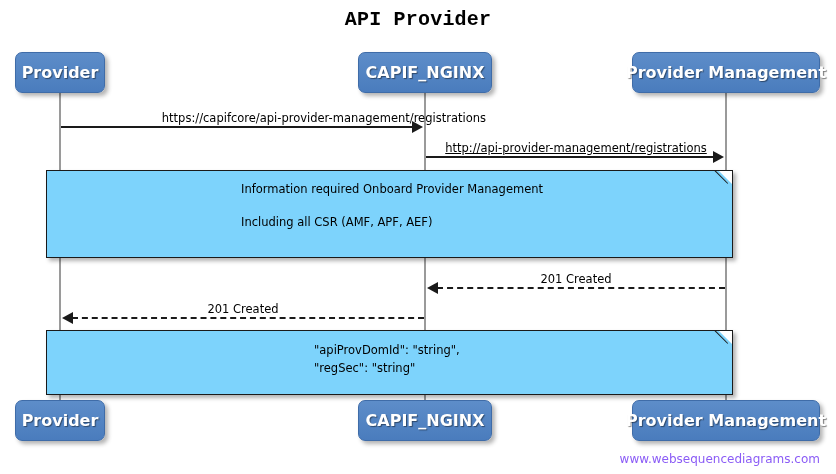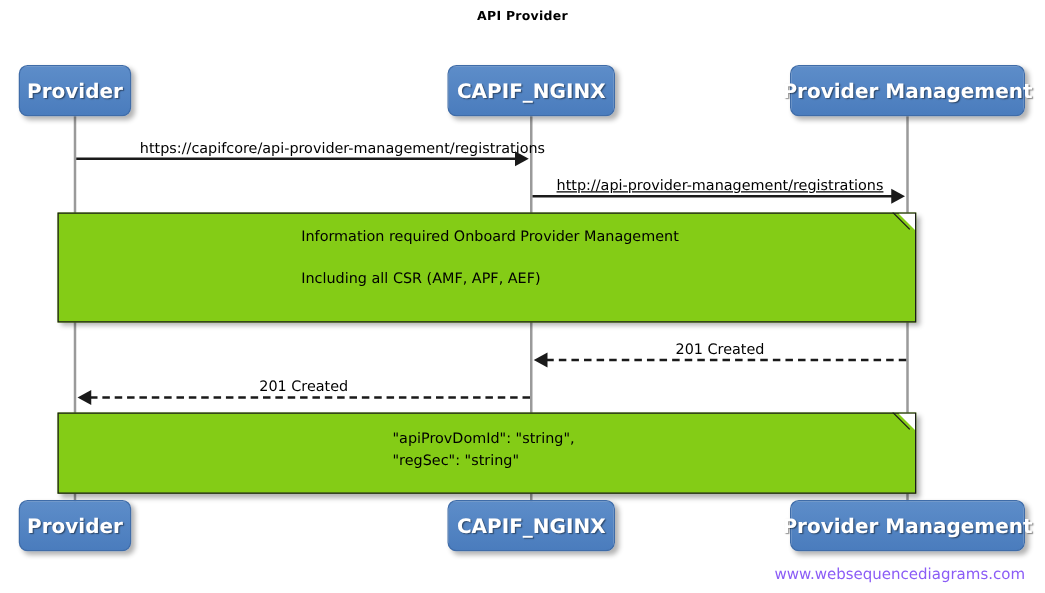--- a/index.html
+++ b/index.html
@@ -20,24 +20,25 @@
     left: 0; top: 0;
     width: 836px; height: 474px;
   }
 
   .title {
     position: absolute;
     left: 0;
     top: 8px;
     width: 836px;
     text-align: center;
-    font-size: 10px;
+    font-size: 20px;
     font-weight: bold;
     color: #000000;
     letter-spacing: 0.2px;
+    font-family: Liberation Mono, monospace;
   }
 
   
   .actor {
     position: absolute;
     box-sizing: border-box;
     background: #5184c4;
     background: linear-gradient(to bottom, #5d8dc9 0%, #4a7cbd 100%);
     border: 1px solid #3f6ca8;
     border-radius: 7px;
@@ -86,21 +87,21 @@
     font-size: 11.5px;
     color: #000000;
     white-space: nowrap;
     text-align: center;
   }
 
   
   .note {
     position: absolute;
     box-sizing: border-box;
-    background: #84cc16;
+    background: #7dd3fc;
     border: 1px solid #1a1a1a;
     box-shadow: 3px 3px 4px rgba(0,0,0,0.30);
   }
   .note .fold {
     position: absolute;
     top: 0;
     right: 0;
     width: 0; height: 0;
     border-left: 13px solid transparent;
     border-top: 13px solid #ffffff;
@@ -156,21 +157,21 @@
   <div class="actor" style="left:15px; top:52px; width:90px; height:41px;">
     <span>Provider</span>
   </div>
   <div class="actor" style="left:358px; top:52px; width:134px; height:41px;">
     <span>CAPIF_NGINX</span>
   </div>
   <div class="actor" style="left:632px; top:52px; width:188px; height:41px;">
     <span>Provider Management</span>
   </div>
 
-  <div class="msg-label" style="left:62px; top:111px; width:424px;">https://capifcore/api-provider-management/registrations</div>
+  <div class="msg-label" style="left:62px; top:111px; width:424px;text-align:right;">https://capifcore/api-provider-management/registrations</div>
   <div class="msg-line" style="left:61px; top:126px; width:352px;"></div>
   <div class="arrowhead right" style="left:412px; top:121px;"></div>
 
   <div class="msg-label" style="left:427px; top:141px; width:298px;text-decoration:underline;">http://api-provider-management/registrations</div>
   <div class="msg-line" style="left:426px; top:156px; width:288px;"></div>
   <div class="arrowhead right" style="left:713px; top:151px;"></div>
 
   <div class="note" style="left:46px; top:170px; width:687px; height:88px;">
     <span class="fold"></span>
     <span class="fold-edge"></span>

